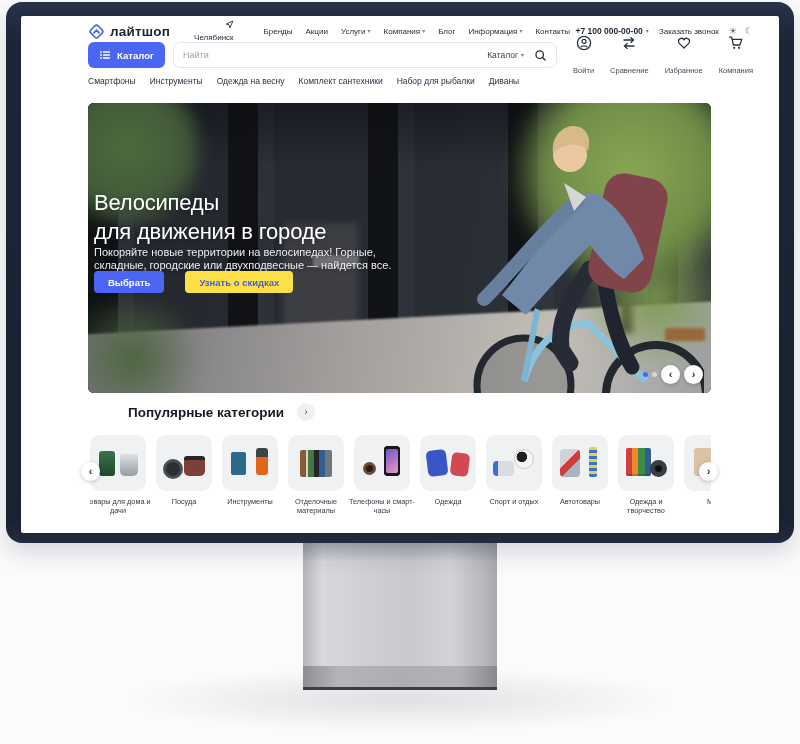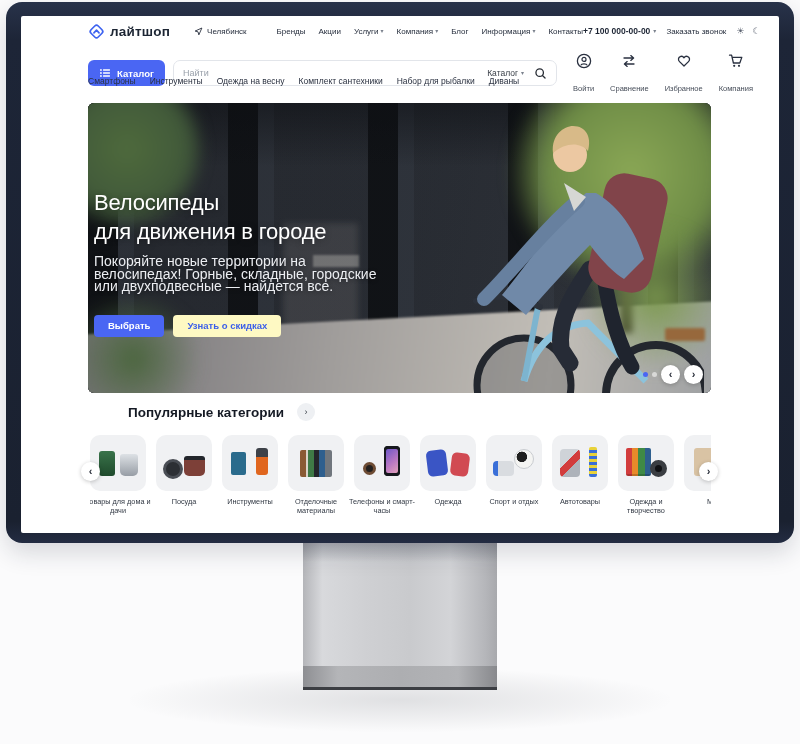--- a/index.html
+++ b/index.html
@@ -19,32 +19,32 @@
   .monitor { position:absolute; left:6px; top:2px; width:788px; height:541px; border-radius:16px;
     background:linear-gradient(180deg,#28324a 0%,#1d2537 7%,#1a2130 96%,#232c42 100%);
     box-shadow:0 10px 24px rgba(25,32,52,.16); }
   .screen { position:absolute; left:15px; top:14px; width:758px; height:517px; background:#ffffff;
     border-radius:2px; overflow:hidden; color:#262e3d; }
 
   
   .topbar { position:absolute; left:67px; right:26px; top:4px; height:22px; display:flex; align-items:center; }
   .logo { display:flex; align-items:center; gap:5px; cursor:pointer; }
   .logo-text { font-size:13.5px; font-weight:bold; color:#1c2533; letter-spacing:.2px; }
-  .loc { display:flex; align-items:flex-end; gap:4px; font-size:8px; margin-left:24px; cursor:pointer; }
+  .loc { display:flex; align-items:flex-end; gap:4px; font-size:8px; margin-left:24px; cursor:pointer;flex-direction:column; }
   .tb-menu { display:flex; align-items:center; gap:13px; margin-left:30px; }
   .tb-menu-item { font-size:8px; color:#262e3d; cursor:pointer; display:flex; align-items:center; gap:2px; white-space:nowrap; }
   .caret { font-size:6px; color:#7b828e; line-height:1; }
   .tb-right { margin-left:auto; display:flex; align-items:center; gap:10px; }
   .phone { font-size:8.5px; font-weight:bold; color:#1d2534; display:flex; align-items:center; gap:3px; cursor:pointer; white-space:nowrap;justify-content:center; }
   .call-link { font-size:8px; color:#262e3d; cursor:pointer; white-space:nowrap; }
   .theme-ico { font-size:9px; color:#5b6270; cursor:pointer; font-family:"DejaVu Sans",sans-serif; }
   .theme-ico.moon { margin-left:-2px; }
 
   
-  .searchrow { position:absolute; left:67px; right:26px; top:44px; height:26px; display:flex; align-items:center; }
+  .searchrow { position:absolute; left:67px; right:26px; top:26px; height:26px; display:flex; align-items:center; }
   .catalog-btn { width:77px; height:26px; background:#4a66f3; border-radius:6px; display:flex; align-items:center;
     justify-content:center; gap:6px; color:#fff; font-size:9.5px; font-weight:bold; cursor:pointer; flex:0 0 auto; }
   .search-box { flex:1 1 auto; height:26px; margin-left:8px; border:1px solid #e2e5ea; border-radius:7px;
     display:flex; align-items:center; background:#fff; padding:0 9px; min-width:0; }
   .search-input { border:none; outline:none; flex:1 1 auto; font-size:9px; color:#39404c; min-width:0;
     font-family:"Liberation Sans","DejaVu Sans",sans-serif; }
   .search-input::placeholder { color:#9aa1ab; }
   .search-cat { font-size:8.5px; color:#3a4049; display:flex; align-items:center; gap:3px; cursor:pointer; white-space:nowrap; margin-right:10px; }
   .account { display:flex; align-items:flex-start; gap:16px; margin-left:16px; flex:0 0 auto; }
   .acc-item { display:flex; flex-direction:column; align-items:center; gap:15px; cursor:pointer;text-align:center; }
@@ -70,27 +70,27 @@
   .h-leaf.bl { left:-30px; bottom:-26px; width:150px; height:120px; background:radial-gradient(circle,#4b663e 0%,rgba(55,75,45,0) 72%); filter:blur(7px); }
   .h-leaf.tr { right:-40px; top:-46px; width:240px; height:230px; background:radial-gradient(circle,#8aa755 0%,#6e8c46 50%,rgba(90,115,60,0) 74%); filter:blur(8px); }
   .h-leaf.r2 { right:-20px; top:120px; width:150px; height:150px; background:radial-gradient(circle,#7d9a50 0%,rgba(95,120,65,0) 70%); filter:blur(8px); }
   .h-trunk { position:absolute; right:78px; top:0; width:13px; height:230px; background:#3c362d; filter:blur(3px); }
   .h-bench { position:absolute; right:6px; bottom:52px; width:40px; height:13px; background:#97683c; border-radius:2px; filter:blur(1.5px); }
   .h-person { position:absolute; left:330px; top:6px; width:286px; height:286px; }
 
   .h-copy { position:absolute; left:6px; top:86px; width:330px; color:#fff; }
   .h-title { font-size:22px; line-height:28.5px; font-weight:normal; letter-spacing:-.2px;
     text-shadow:0 1px 6px rgba(0,0,0,.35); white-space:nowrap; }
-  .h-sub { margin-top:9px; font-size:14px; line-height:12.5px; color:#eceef2; max-width:302px; text-shadow:0 1px 4px rgba(0,0,0,.4); }
-  .h-btns { margin-top:22px; display:flex; gap:9px; }
+  .h-sub { margin-top:0; font-size:11px; line-height:12.5px; color:#eceef2; max-width:302px; text-shadow:0 1px 4px rgba(0,0,0,.4); }
+  .h-btns { margin-top:0; display:flex; gap:21px; }
   .btn { height:22px; border-radius:4px; display:inline-flex; align-items:center; justify-content:center;
     font-size:9.5px; font-weight:bold; padding:0 14px; cursor:pointer; border:none;
     font-family:"Liberation Sans","DejaVu Sans",sans-serif; }
   .btn.primary { background:#4a66f3; color:#fff; }
-  .btn.ghost { background:#fef9c3; color:#3c5fe9; }
+  .btn.ghost { background:#fde047; color:#3c5fe9; }
   .h-controls { position:absolute; right:8px; bottom:9px; display:flex; align-items:center; gap:4px; }
   .h-dot { width:5px; height:5px; border-radius:50%; }
   .h-dot.active { background:#4a66f3; }
   .h-dot.idle { background:rgba(255,255,255,.55); }
   .circle-btn { width:19px; height:19px; border-radius:50%; background:#fff; color:#2a2f3a; display:flex;
     align-items:center; justify-content:center; font-size:11px; font-weight:bold; cursor:pointer;
     box-shadow:0 1px 4px rgba(0,0,0,.22); line-height:1; padding-bottom:1px; }
 
   
   .cat-head { position:absolute; left:67px; top:387px; display:flex; align-items:center; gap:13px; }

